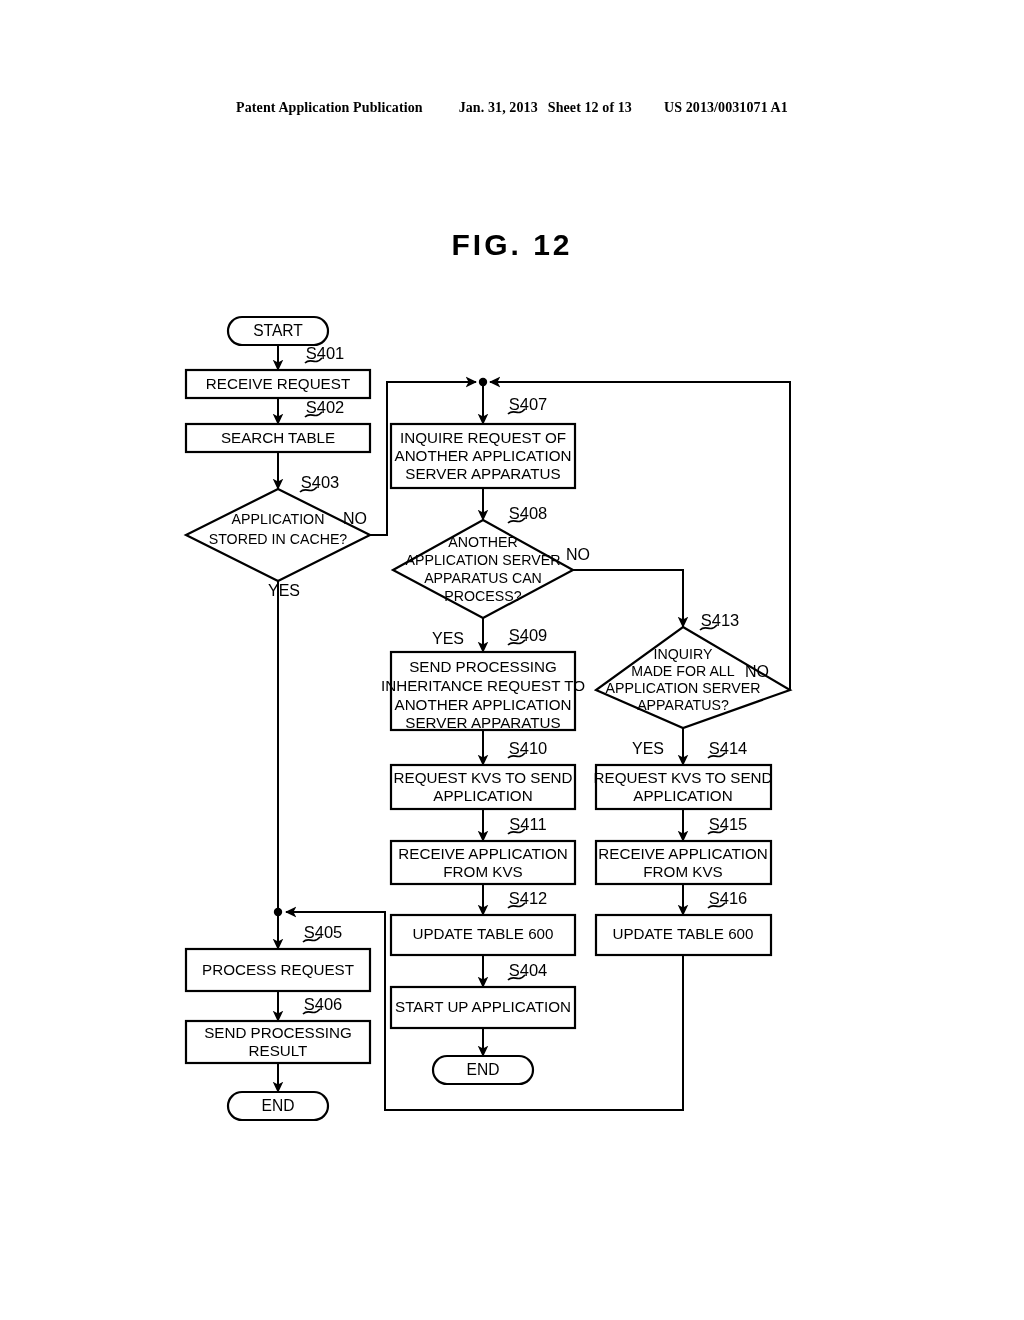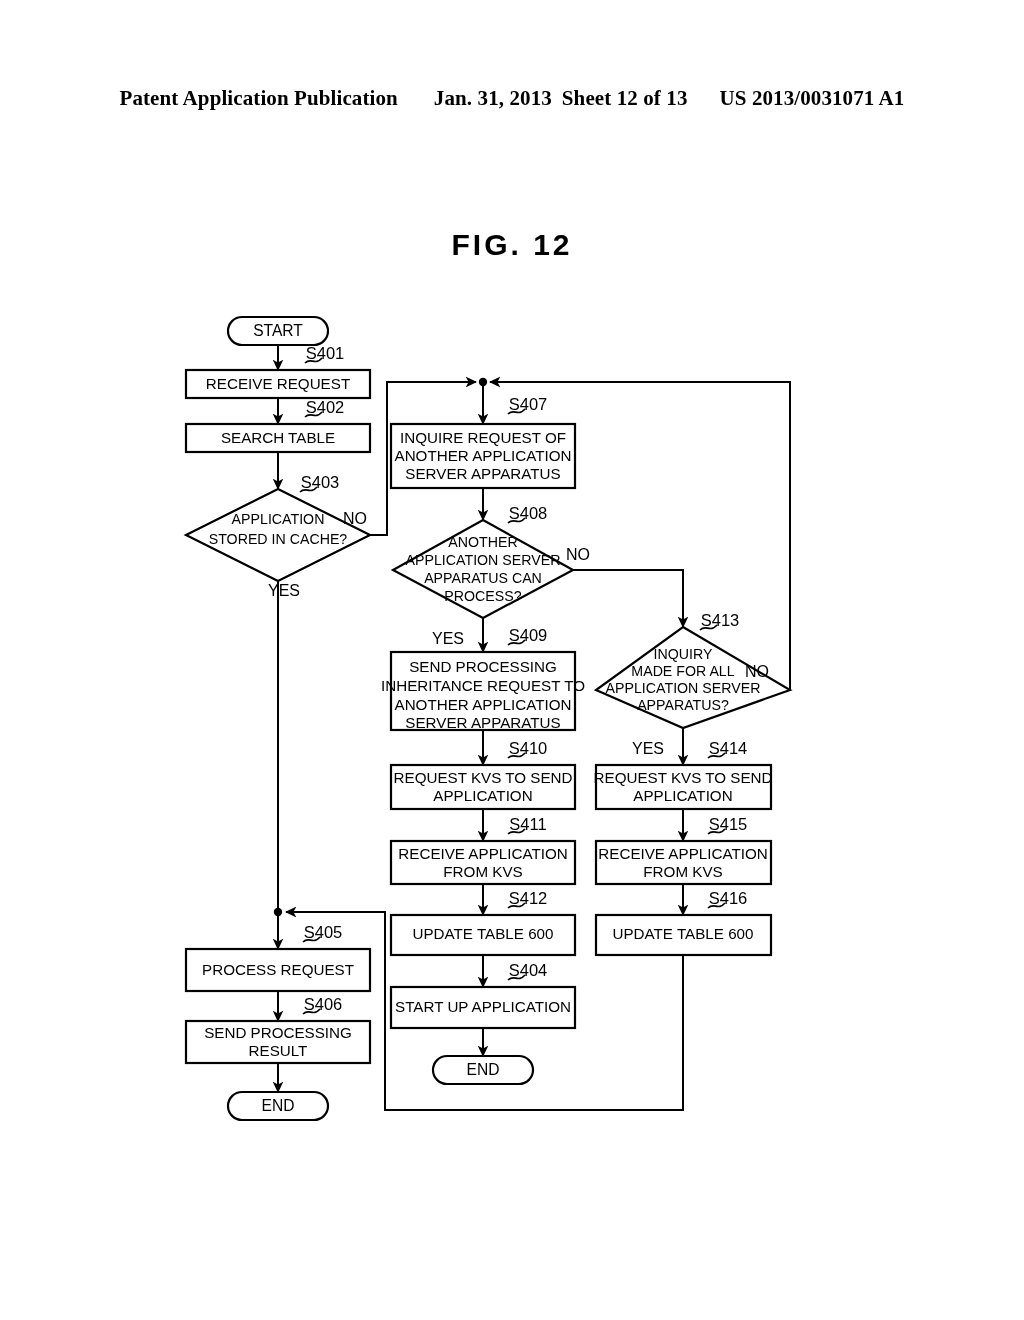--- a/index.html
+++ b/index.html
@@ -18,26 +18,26 @@
   .page {
     position: absolute;
     left: 0; top: 0;
     width: 1024px;
     height: 1320px;
   }
   
   .pat-header {
     position: absolute;
     left: 0;
-    top: 86px;
+    top: 100px;
     width: 1024px;
     text-align: center;
     font-family: "Liberation Serif", serif;
     font-weight: bold;
-    font-size: 21px;
+    font-size: 14px;
     letter-spacing: 0.1px;
     white-space: nowrap;
   }
   .pat-header .seg { display: inline-block; }
   .pat-header .gap-a { display: inline-block; width: 36px; }
   .pat-header .gap-b { display: inline-block; width: 10px; }
   .pat-header .gap-c { display: inline-block; width: 32px; }
 
   
   .fig-title {

